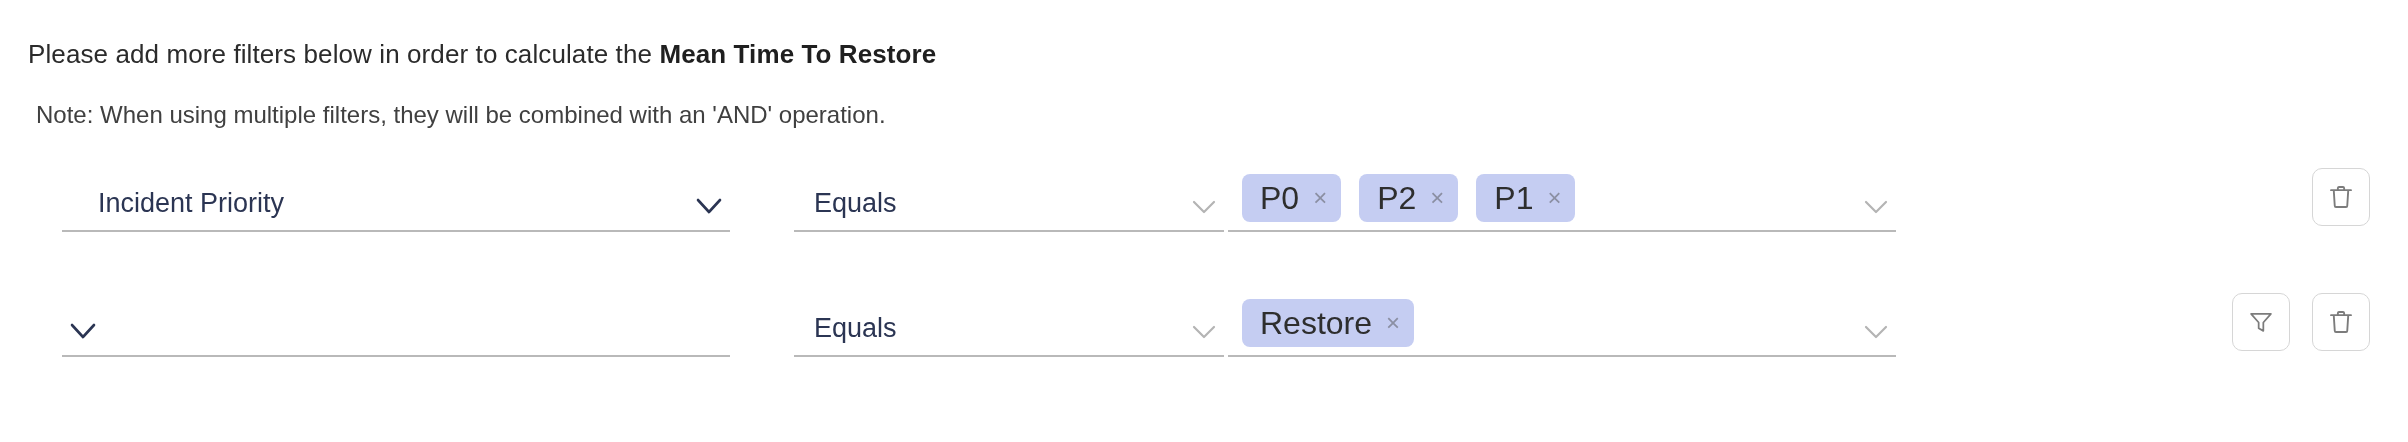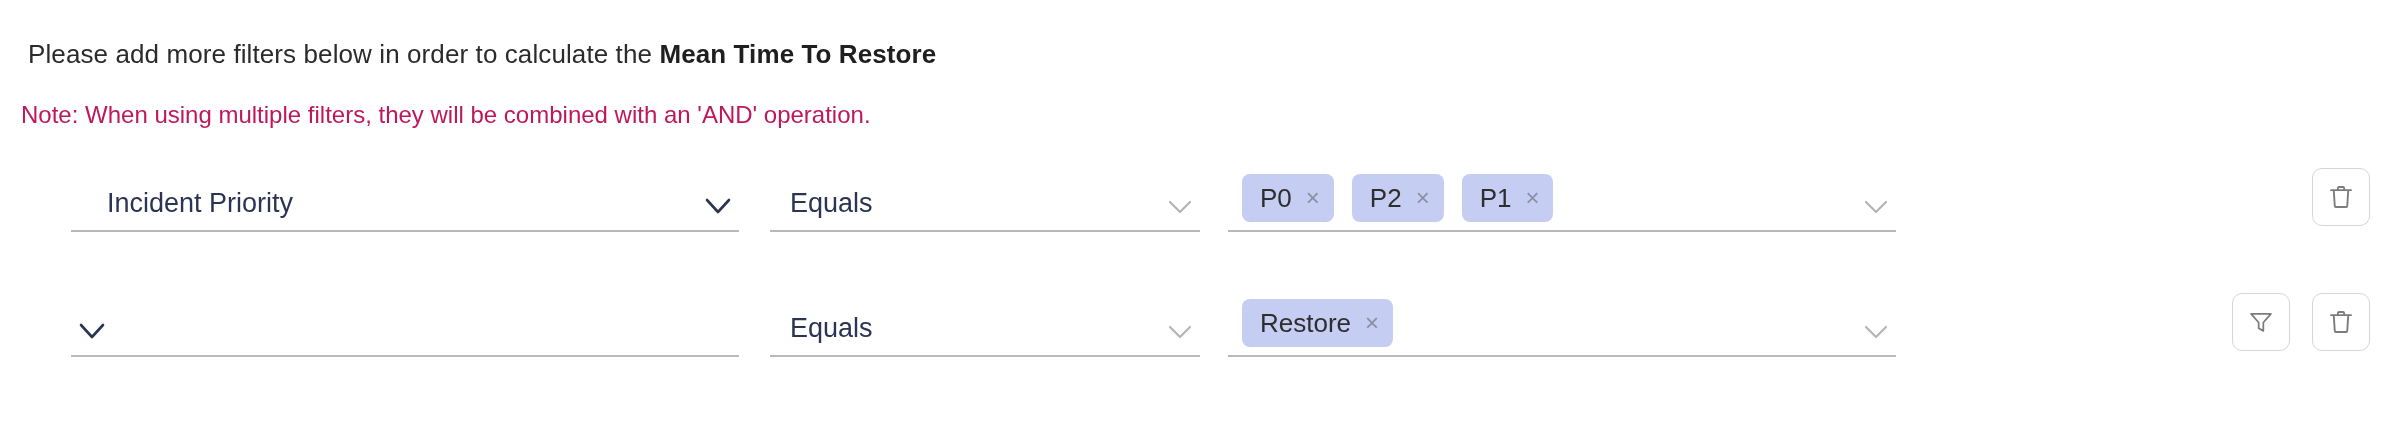--- a/index.html
+++ b/index.html
@@ -34,25 +34,25 @@
     white-space: nowrap;
     letter-spacing: 0.1px;
   }
   .heading .bold {
     font-weight: bold;
     color: #1f1f1f;
   }
 
   .note {
     position: absolute;
-    left: 21px;
+    left: 36px;
     top: 100px;
     font-size: 24px;
     line-height: 30px;
-    color: #be185d;
+    color: #404040;
     white-space: nowrap;
   }
 
   
   .rows {
     position: absolute;
     left: 0;
     top: 160px;
     width: 2408px;
   }
@@ -65,22 +65,22 @@
   
   .field {
     position: absolute;
     display: flex;
     align-items: flex-end;
     justify-content: space-between;
     border-bottom: 2px solid #b9b9b9;
     height: 72px;
     padding: 0 6px 10px 6px;
   }
-  .field-field  { left: 71px;  width: 668px; gap: 19px; }
-  .field-op     { left: 770px; width: 430px; }
+  .field-field  { left: 62px;  width: 668px; gap: 19px; }
+  .field-op     { left: 794px; width: 430px; }
   .field-values { left: 1228px; width: 668px; }
 
   .field-text {
     font-size: 27px;
     color: #2b3553;
     line-height: 34px;
     padding-left: 30px;
     white-space: nowrap;
   }
   .field-op .field-text { padding-left: 14px; }
@@ -104,21 +104,21 @@
     display: inline-flex;
     align-items: center;
     gap: 14px;
     background: #c5cdf2;
     border-radius: 8px;
     height: 48px;
     padding: 0 14px 0 18px;
     white-space: nowrap;
   }
   .chip-label {
-    font-size: 26px;
+    font-size: 32px;
     color: #2e2e2e;
     line-height: 30px;
   }
   .chip-x {
     font-size: 24px;
     color: #8b8fa3;
     line-height: 24px;
     cursor: pointer;
   }
 

